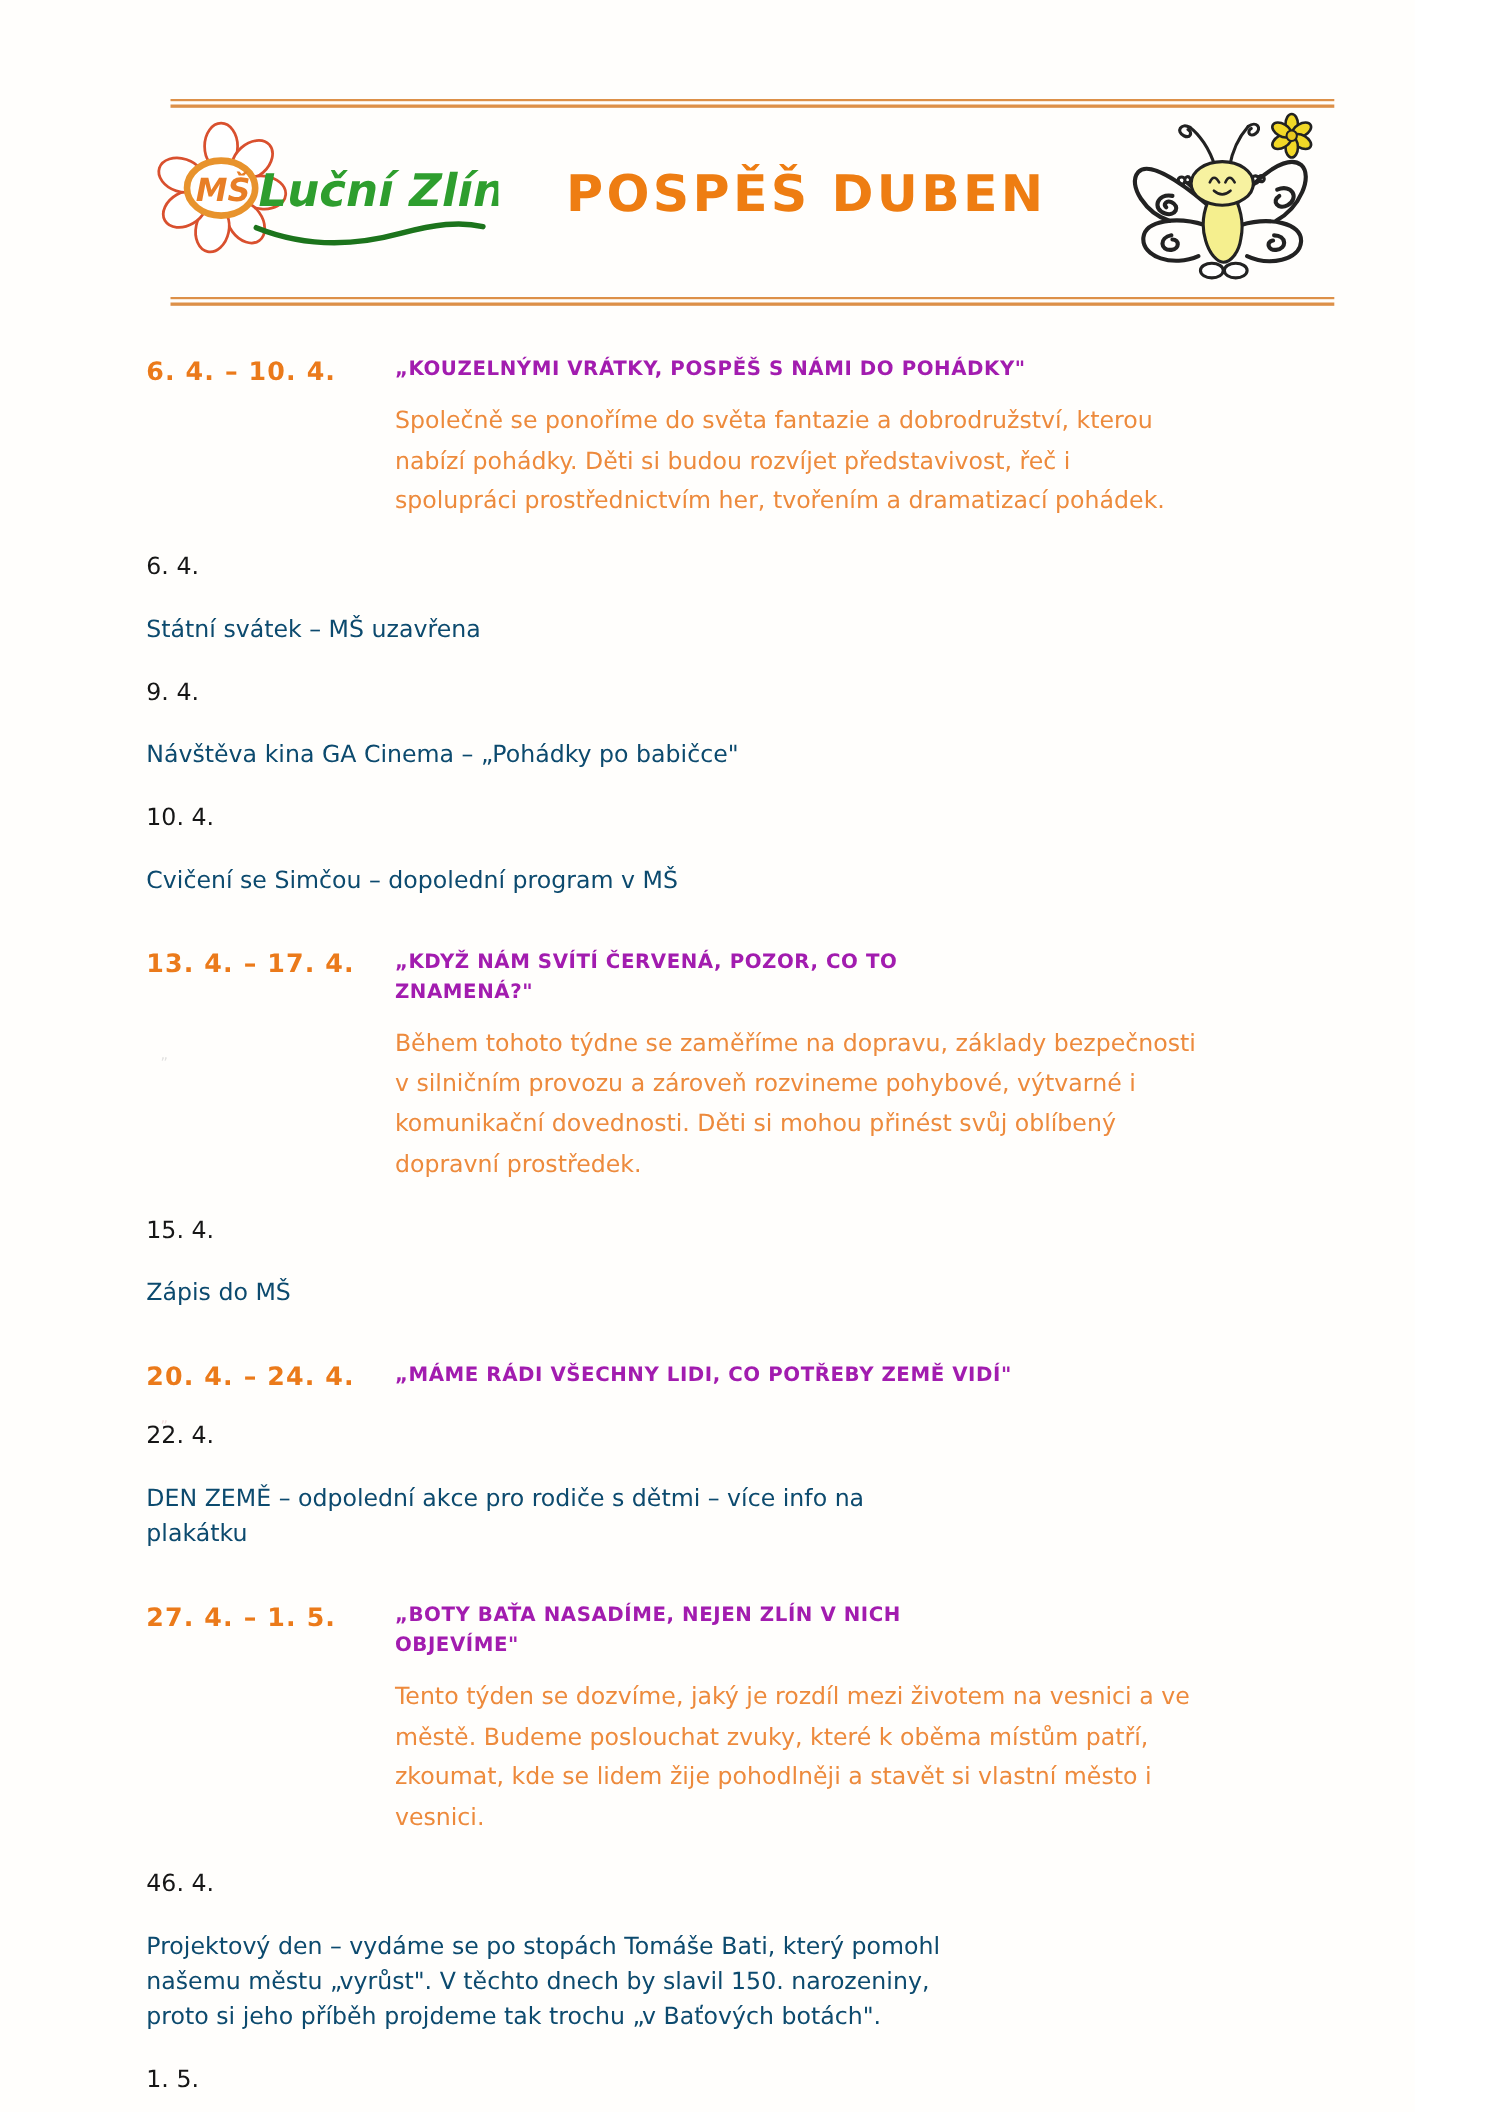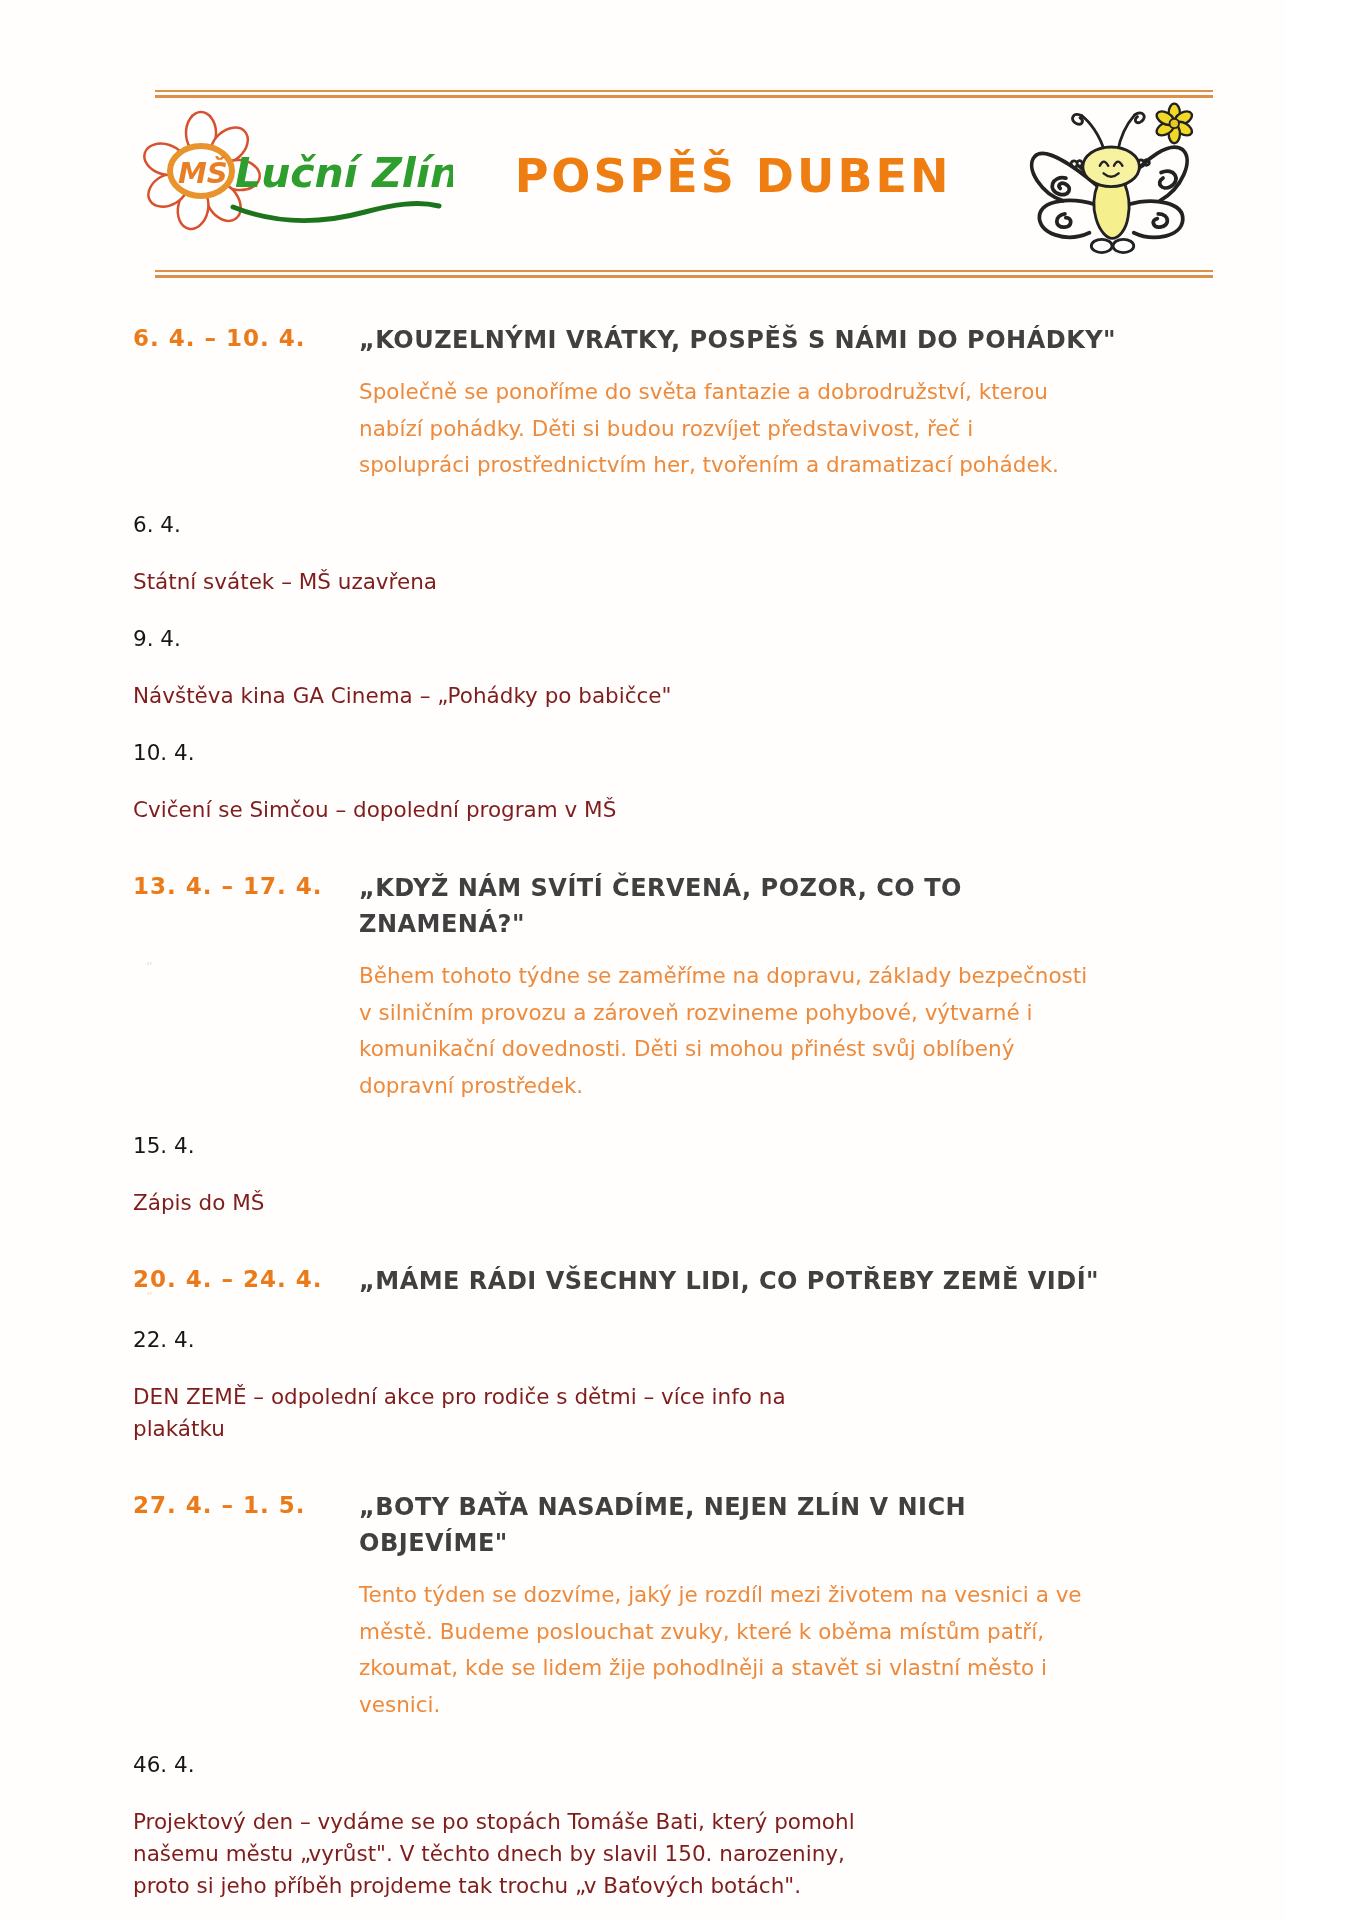--- a/index.html
+++ b/index.html
@@ -14,23 +14,23 @@
   .page-title{flex:1;text-align:center;color:#EE7D12;font-size:46px;font-weight:bold;letter-spacing:3px;padding-bottom:10px;}
   .butterfly-wrap{width:200px;flex-shrink:0;}
   .schedule{margin-top:2px;}
   .row{display:flex;align-items:flex-start;gap:29px;}
   .row-week{margin-top:44px;}
   .row-day{margin-top:26px;flex-direction:column;}
   .col-date{width:197px;flex-shrink:0;}
   .date-week{color:#EB7A1A;font-weight:bold;font-size:23px;letter-spacing:1px;padding-top:3px;}
   .date-day{color:#161616;font-size:21.5px;padding-top:2px;}
   .col-content{width:880px;}
-  .week-title{color:#404040;font-weight:bold;font-size:24px;line-height:1.5;white-space:pre-line;letter-spacing:0.5px;}
+  .week-title{color:#a21caf;font-weight:bold;font-size:18px;line-height:1.5;white-space:pre-line;letter-spacing:0.5px;}
   .week-desc{color:#ED8A3C;font-size:21.5px;line-height:1.7;margin-top:16px;white-space:pre-line;}
-  .day-text{color:#7f1d1d;font-size:21.5px;line-height:1.5;white-space:pre-line;}
+  .day-text{color:#0c4a6e;font-size:21.5px;line-height:1.5;white-space:pre-line;}
   .stray{position:absolute;font-size:13px;opacity:0.45;}
   .stray-1{left:146px;top:952px;color:#bdbdbd;}
   .stray-2{left:146px;top:1282px;color:#e5b8b8;}
   svg text{font-family:"DejaVu Sans","Liberation Sans",sans-serif;}
 </style>
 </head>
 <body>
 
 <div class="page">
   <div class="content">

